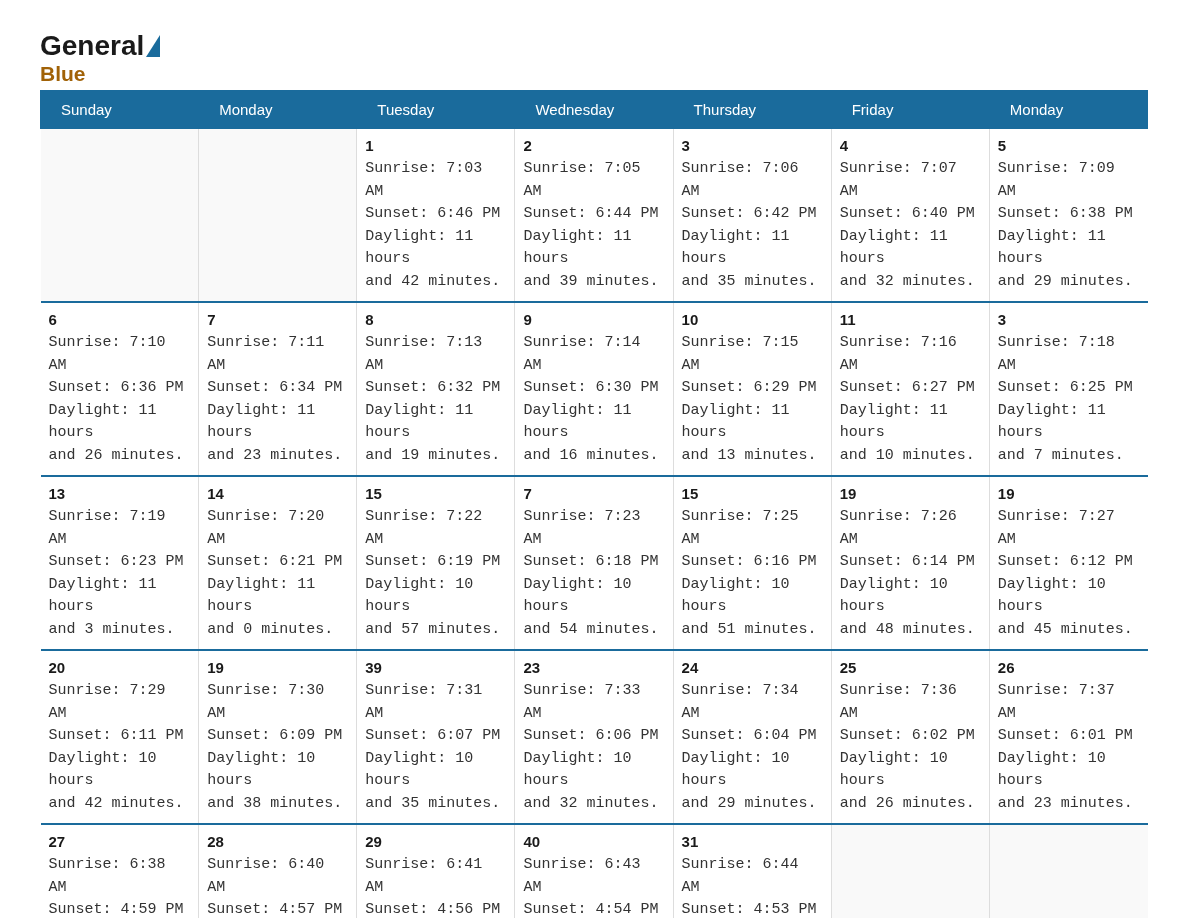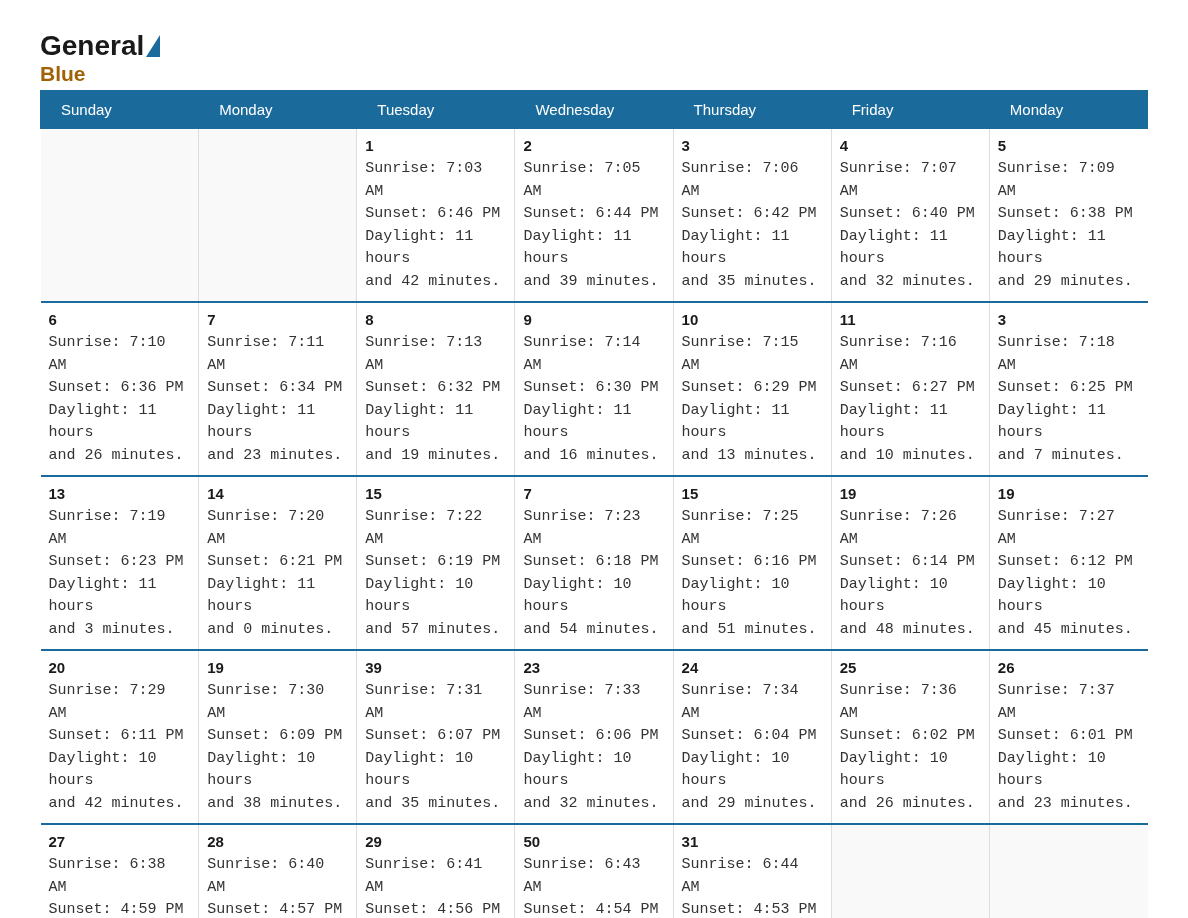--- a/index.html
+++ b/index.html
@@ -257,21 +257,21 @@
         </td>
         <td>
           <span class="day-number">28</span>
           <div class="day-info">Sunrise: 6:40 AM<br>Sunset: 4:57 PM<br>Daylight: 10 hours<br>and 17 minutes.</div>
         </td>
         <td>
           <span class="day-number">29</span>
           <div class="day-info">Sunrise: 6:41 AM<br>Sunset: 4:56 PM<br>Daylight: 10 hours<br>and 14 minutes.</div>
         </td>
         <td>
-          <span class="day-number">50</span>
+          <span class="day-number">40</span>
           <div class="day-info">Sunrise: 6:43 AM<br>Sunset: 4:54 PM<br>Daylight: 10 hours<br>and 11 minutes.</div>
         </td>
         <td>
           <span class="day-number">31</span>
           <div class="day-info">Sunrise: 6:44 AM<br>Sunset: 4:53 PM<br>Daylight: 10 hours<br>and 8 minutes.</div>
         </td>
         <td class="empty-cell"></td>
         <td class="empty-cell"></td>
       </tr>
     </tbody>

